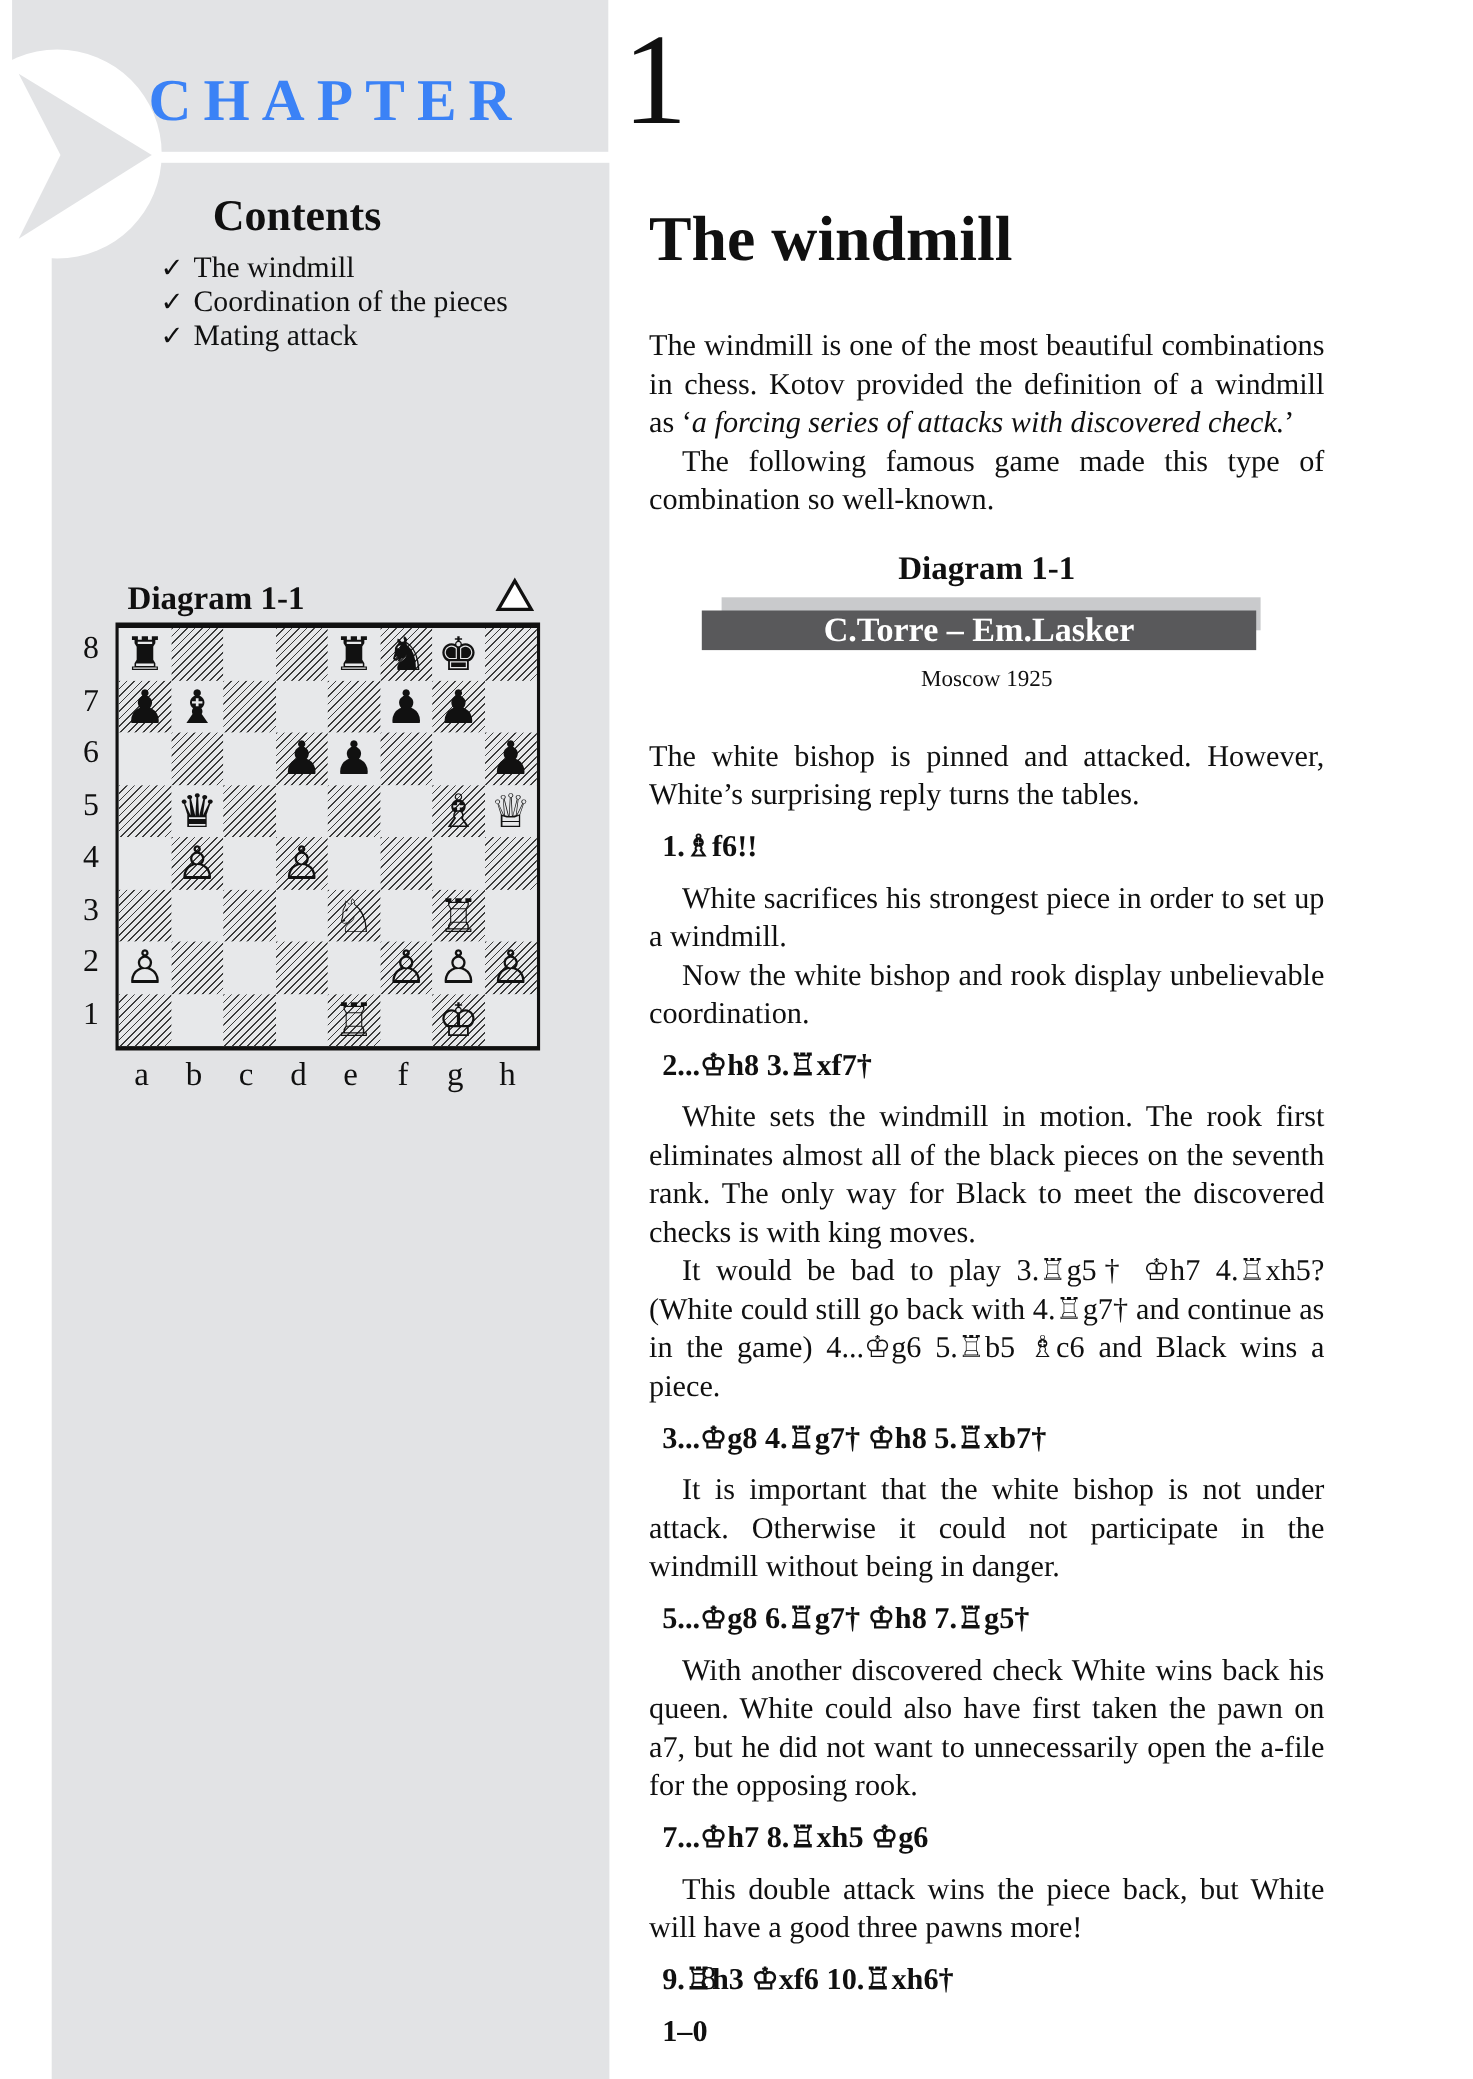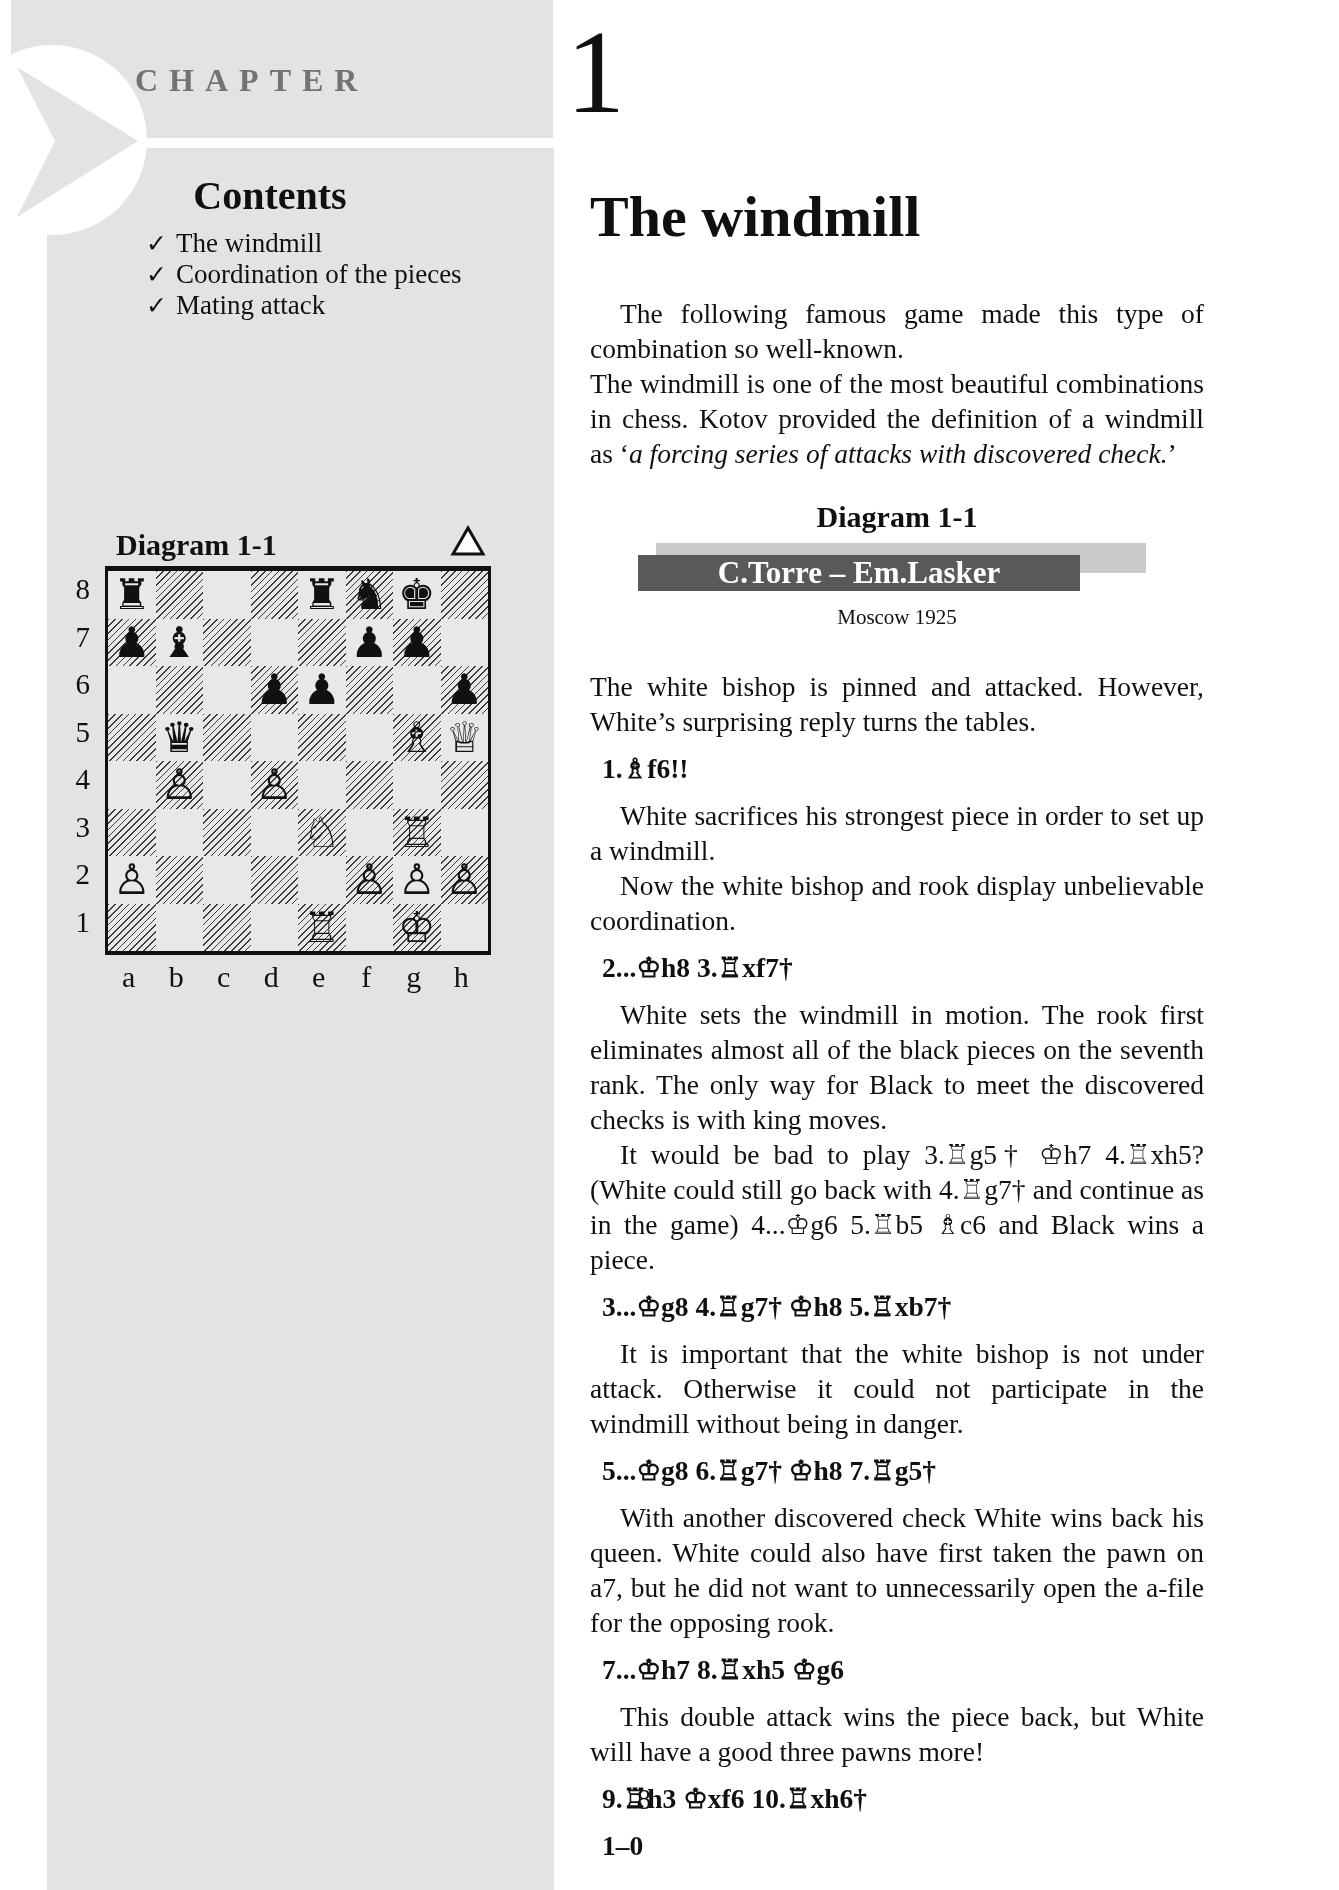--- a/index.html
+++ b/index.html
@@ -3,22 +3,22 @@
 <meta charset="utf-8">
 <style>
   html,body{margin:0;padding:0;background:#fff;}
   .page{position:relative;width:1339px;height:1890px;background:#ffffff;overflow:hidden;
         font-family:"Liberation Serif", serif;color:#101010;}
   
   .chapter-band{position:absolute;left:11px;top:0;width:542px;height:138px;background:#e2e3e5;}
   .sidebar-bg{position:absolute;left:47px;top:148px;width:507px;height:1742px;background:#e2e3e5;}
   .corner-art{position:absolute;left:0;top:0;}
   
-  .chapter-label{position:absolute;left:135px;top:64px;font-size:32px;font-weight:700;
-                 letter-spacing:11px;line-height:1;color:#737373;}
+  .chapter-label{position:absolute;left:135px;top:64px;font-size:54px;font-weight:700;
+                 letter-spacing:11px;line-height:1;color:#3b82f6;}
   .chapter-number{position:absolute;left:566px;top:14px;font-size:118px;line-height:1.0;font-weight:400;}
   
   .contents-title{position:absolute;left:35px;top:172px;width:470px;text-align:center;
                   font-size:40px;font-weight:700;}
   .contents-list{position:absolute;left:146px;top:228px;font-size:27px;line-height:31px;}
   .contents-item .check{font-family:"DejaVu Sans", sans-serif;font-size:25px;margin-right:9px;}
   
   .diagram-label{position:absolute;left:116px;top:528px;font-size:30px;font-weight:700;}
   .triangle-wrap{position:absolute;left:449px;top:524px;}
   .board-wrap{position:absolute;left:105px;top:566px;width:380px;height:380px;
@@ -39,21 +39,21 @@
   
   .main-col{position:absolute;left:590px;top:186px;width:614px;}
   .page-title{font-size:58px;line-height:62px;font-weight:700;margin:0 0 48px 0;}
   .para{font-size:27.5px;line-height:35px;text-align:justify;margin:0;}
   .para.ind{text-indent:30px;}
   .para em{font-style:italic;}
   .moves{font-size:27.5px;line-height:35px;font-weight:700;margin:12px;}
   .diagram-caption{font-size:30px;font-weight:700;text-align:center;margin:28px 0 0 0;line-height:36px;}
   .bar-assembly{position:relative;height:54px;margin-top:8px;}
   .bar-light{position:absolute;left:66px;top:0;width:490px;height:30px;background:#c9cacc;}
-  .bar-dark{position:absolute;left:48px;top:12px;width:442px;height:36px;background:#59595b;
+  .bar-dark{position:absolute;left:48px;top:12px;width:504px;height:36px;background:#59595b;
             color:#ffffff;font-size:31px;font-weight:700;text-align:center;line-height:36px;}
   .event-line{font-size:21px;text-align:center;margin:4px 0 0 0;line-height:32px;}
   .annotation{margin-top:36px;}
   .page-number{position:absolute;left:626px;top:1782px;width:36px;text-align:center;font-size:30px;}
 </style>
 </head>
 <body>
 
 <div class="page">
 
@@ -194,22 +194,22 @@
       <div>e</div>
       <div>f</div>
       <div>g</div>
       <div>h</div>
     </div>
 
   <div class="main-col">
     <h1 class="page-title">The windmill</h1>
 
     <div id="intro-flow">
+        <div class="para"><span>The windmill is one of the most beautiful combinations in chess. Kotov provided the definition of a windmill as ‘</span><em>a forcing series of attacks with discovered check.</em><span>’</span></div>
         <div class="para ind"><span>The following famous game made this type of combination so well-known.</span></div>
-        <div class="para"><span>The windmill is one of the most beautiful combinations in chess. Kotov provided the definition of a windmill as ‘</span><em>a forcing series of attacks with discovered check.</em><span>’</span></div>
       </div>
 
     <div class="diagram-caption">Diagram 1-1</div>
 
     <div class="bar-assembly">
       <div class="bar-light"></div>
       <div class="bar-dark">C.Torre – Em.Lasker</div>
     </div>
 
     <div class="event-line">Moscow 1925</div>

